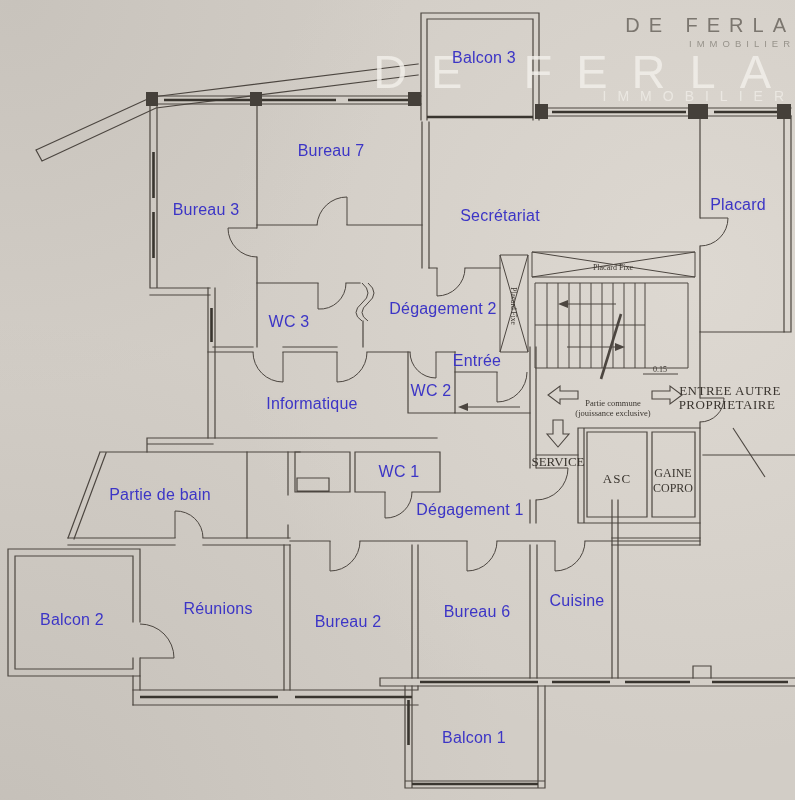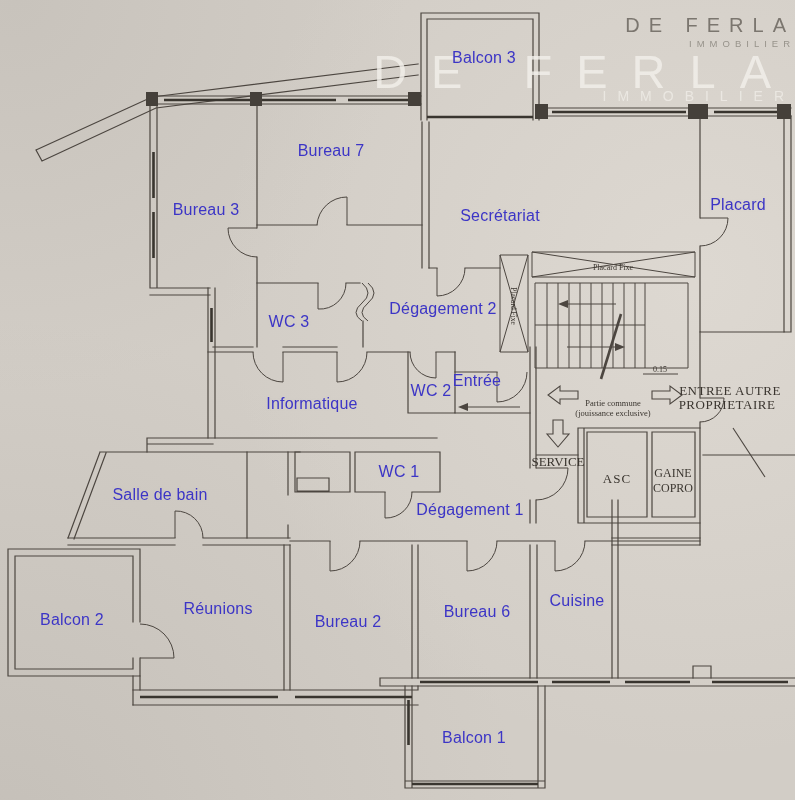--- a/index.html
+++ b/index.html
@@ -193,23 +193,23 @@
   <div class="wm wm-big2">IMMOBILIER</div>
 
   <div class="room-label" style="left:484px;top:58px">Balcon 3</div>
   <div class="room-label" style="left:331px;top:151px">Bureau 7</div>
   <div class="room-label" style="left:206px;top:210px">Bureau 3</div>
   <div class="room-label" style="left:500px;top:216px">Secrétariat</div>
   <div class="room-label" style="left:738px;top:205px">Placard</div>
   <div class="room-label" style="left:289px;top:322px">WC 3</div>
   <div class="room-label" style="left:443px;top:309px">Dégagement 2</div>
   <div class="room-label" style="left:431px;top:391px">WC 2</div>
-  <div class="room-label" style="left:477px;top:381px">Entrée</div>
+  <div class="room-label" style="left:477px;top:361px">Entrée</div>
   <div class="room-label" style="left:312px;top:404px">Informatique</div>
-  <div class="room-label" style="left:160px;top:495px">Salle de bain</div>
+  <div class="room-label" style="left:160px;top:495px">Partie de bain</div>
   <div class="room-label" style="left:399px;top:472px">WC 1</div>
   <div class="room-label" style="left:470px;top:510px">Dégagement 1</div>
   <div class="room-label" style="left:72px;top:620px">Balcon 2</div>
   <div class="room-label" style="left:218px;top:609px">Réunions</div>
   <div class="room-label" style="left:348px;top:622px">Bureau 2</div>
   <div class="room-label" style="left:477px;top:612px">Bureau 6</div>
   <div class="room-label" style="left:577px;top:601px">Cuisine</div>
   <div class="room-label" style="left:474px;top:738px">Balcon 1</div>
 </div>
 

